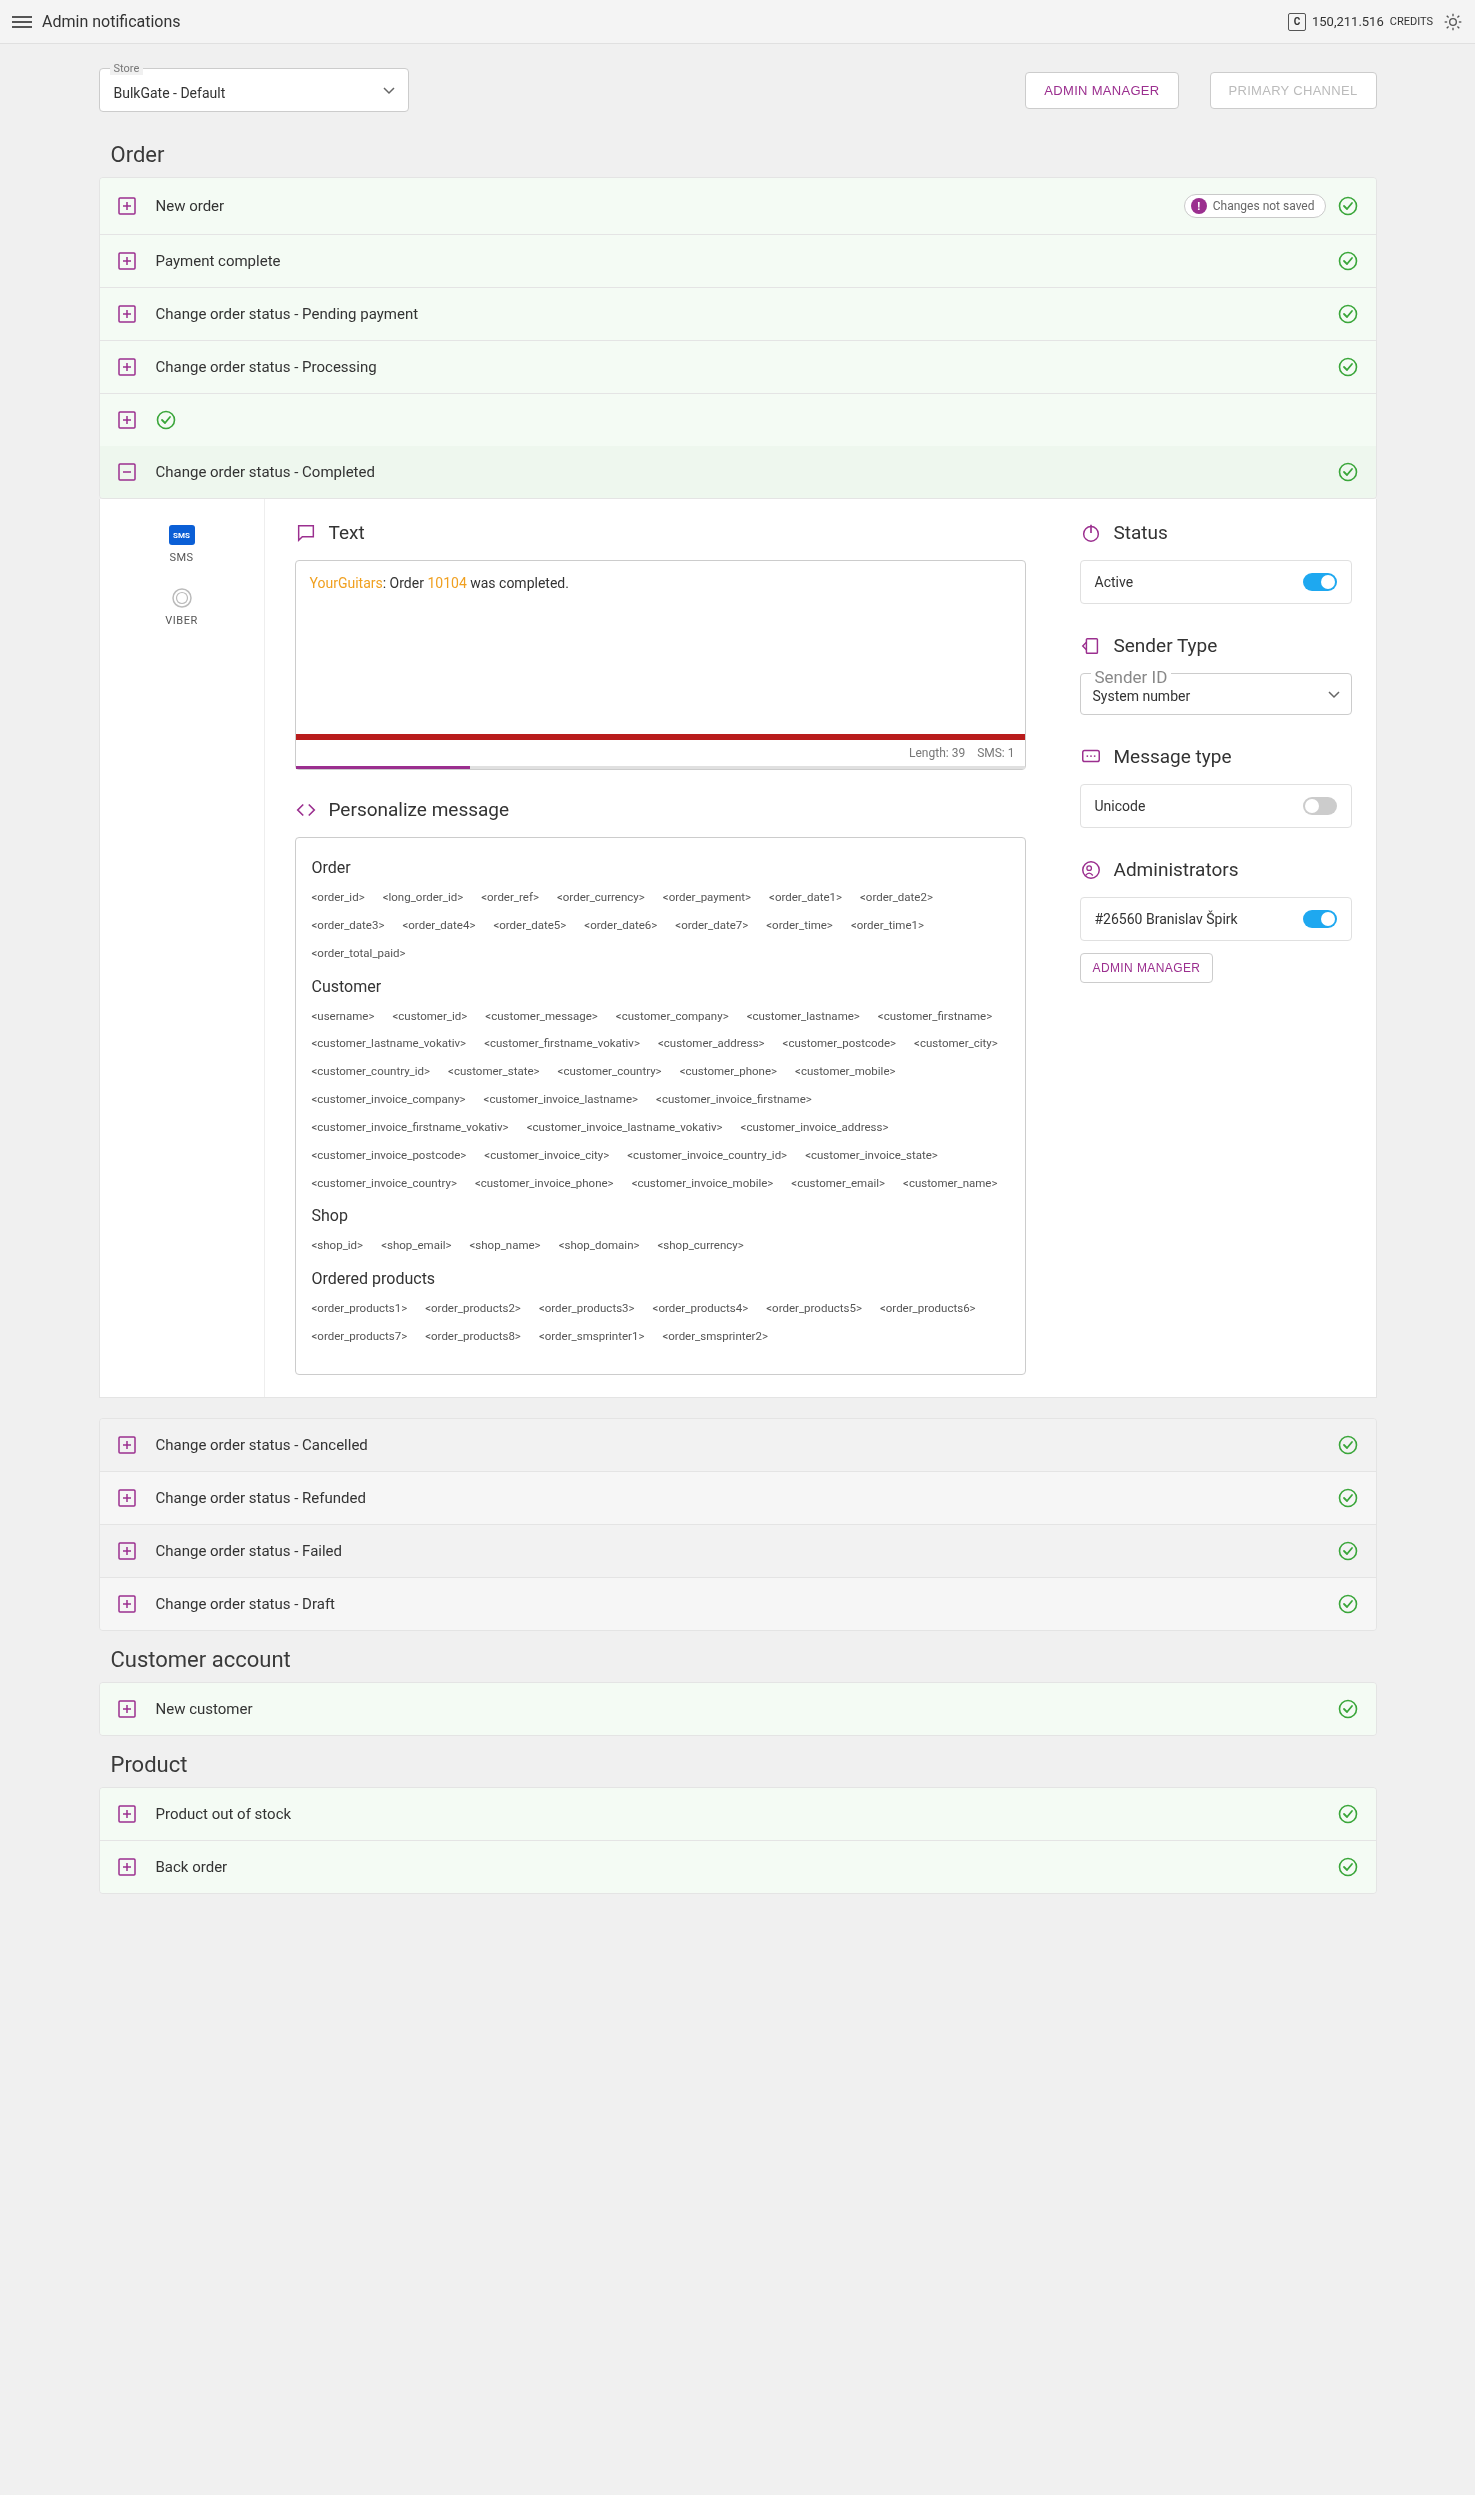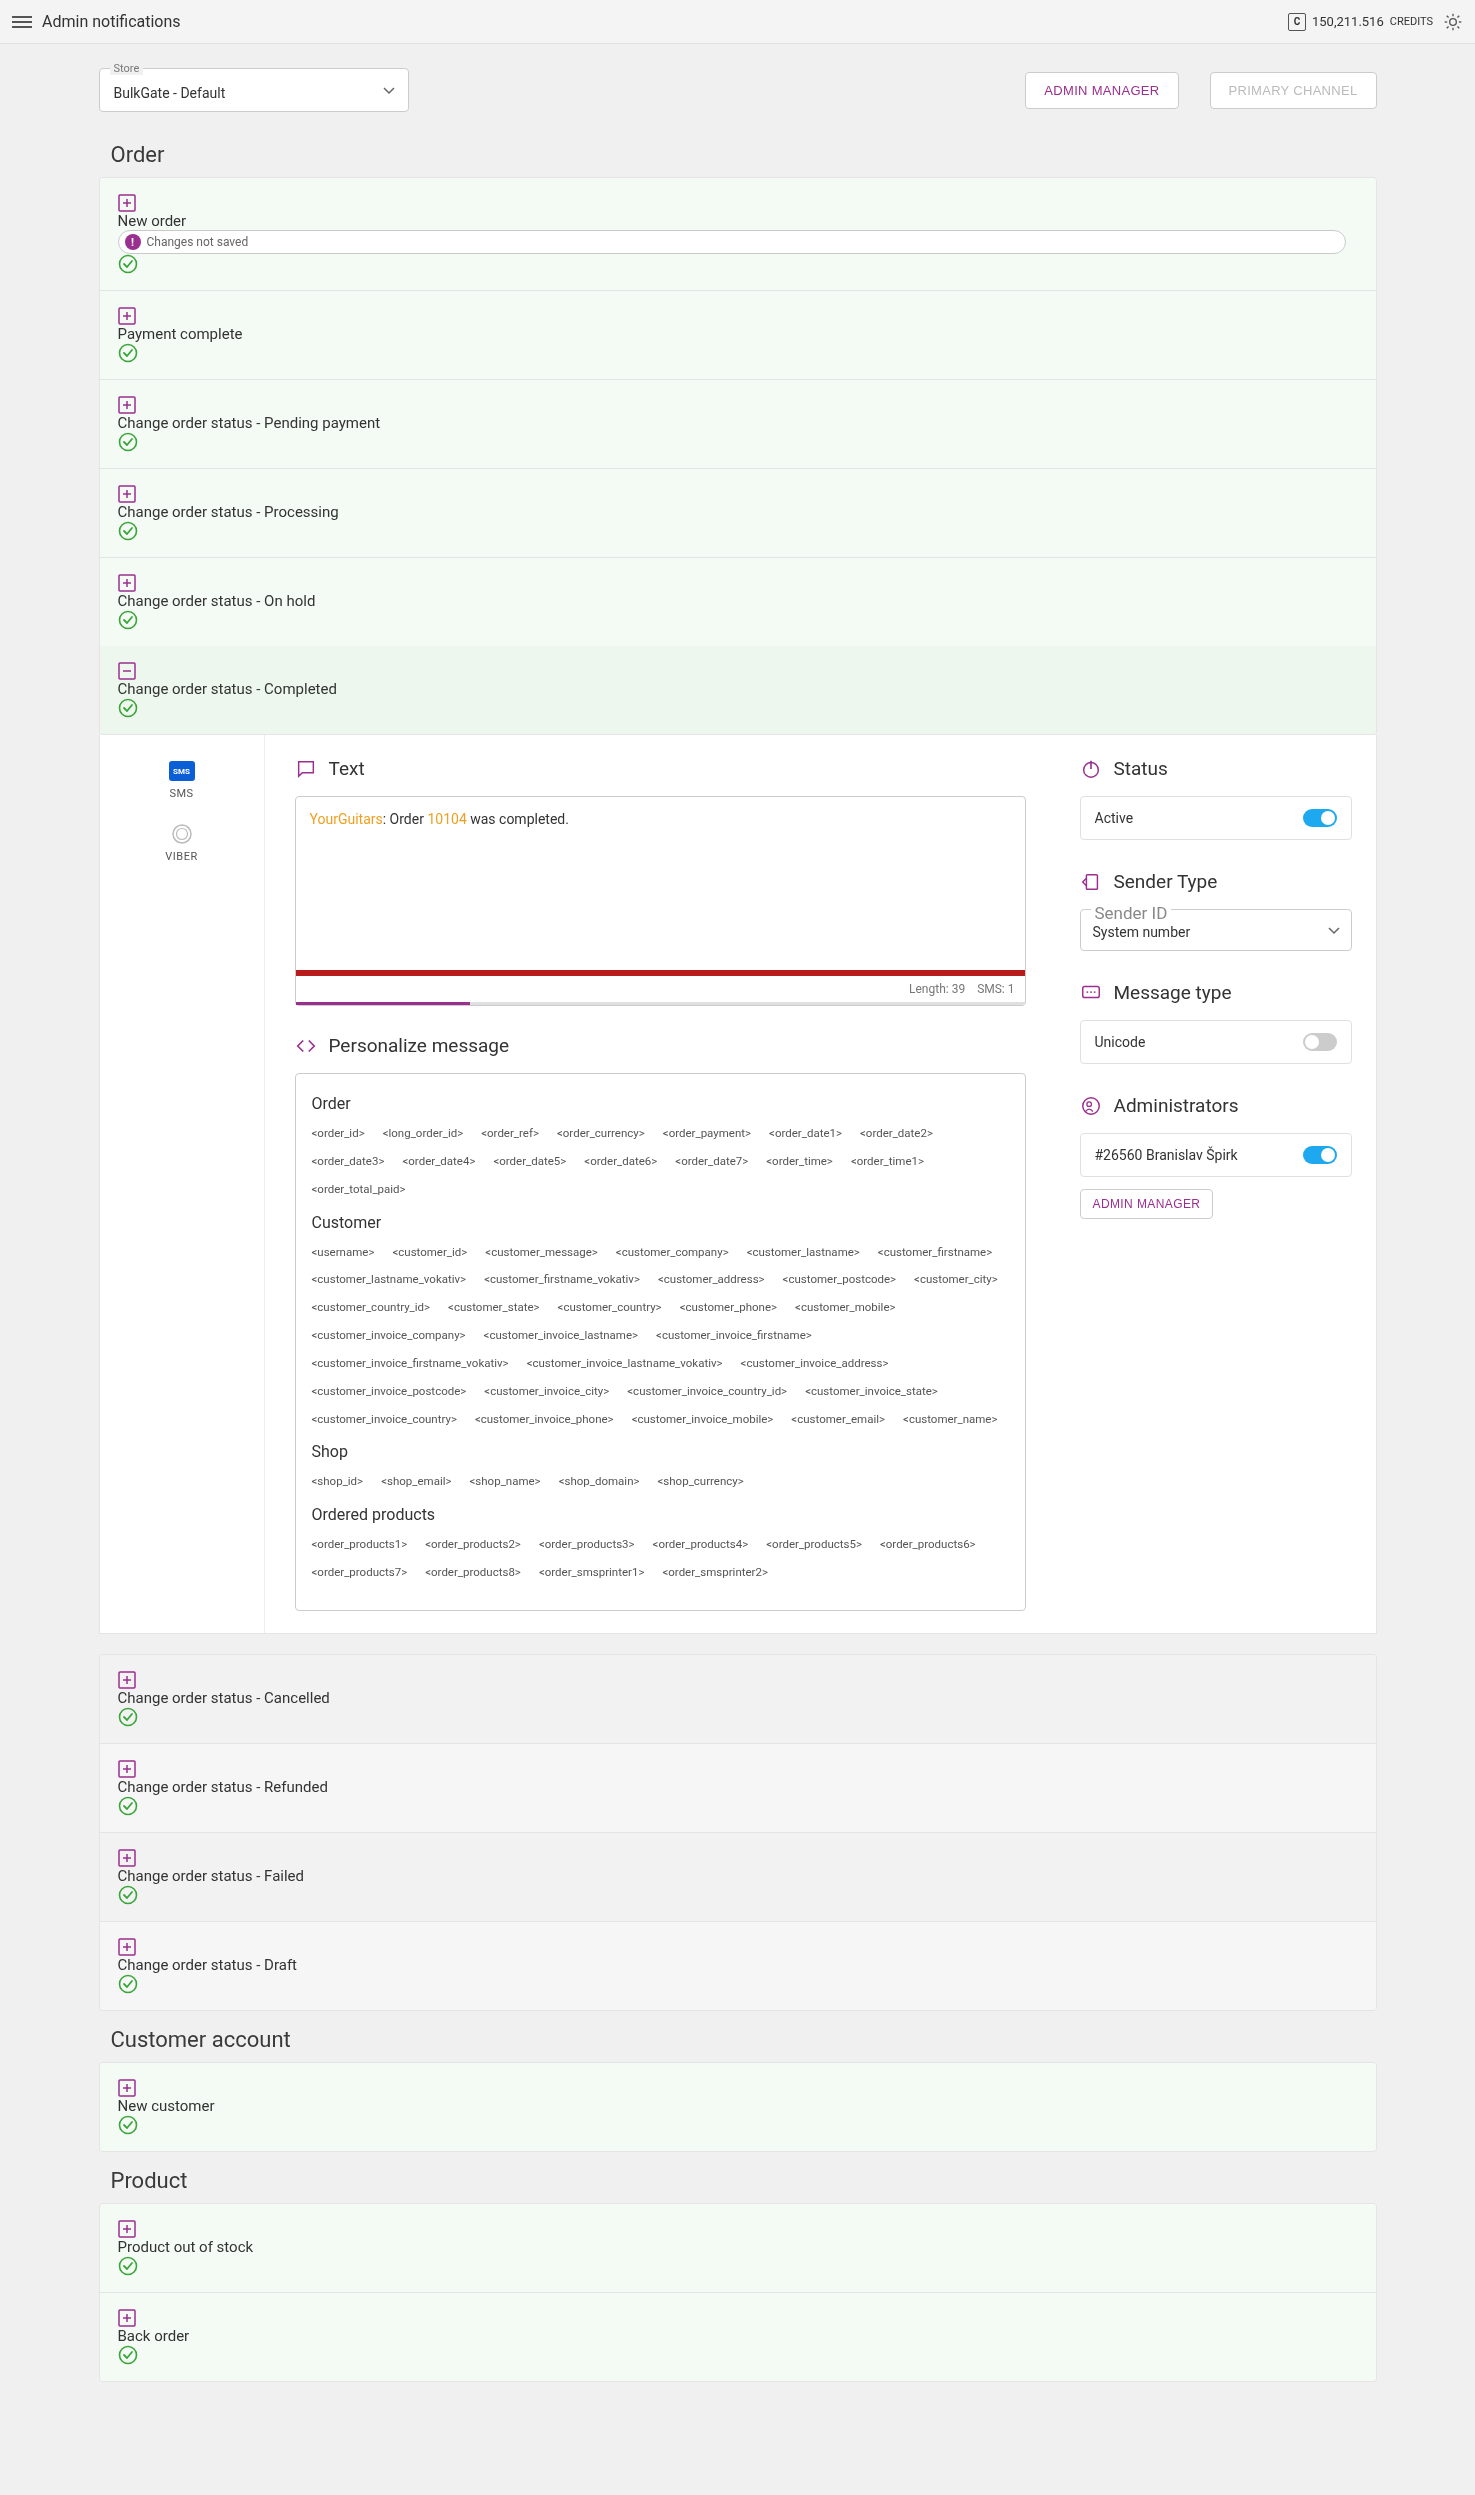--- a/index.html
+++ b/index.html
@@ -23,21 +23,21 @@
 .store-select-value { font-size: 14px; color: #333; }
 .store-select-caret { position: absolute; right: 12px; top: 50%; transform: translateY(-50%); }
 .topbtns { margin-left: auto; display: flex; gap: 10px; }
 .btn { border: 1px solid #ccc; background: #fff; padding: 10px 18px; border-radius: 4px; font-size: 13px; cursor: pointer; letter-spacing: 0.3px; }
 .btn-primary { color: #9b2f8f; border-color: #ccc; }
 .btn-disabled { color: #bbb; margin-left: 21px; }
 
 .section-title { font-size: 22px; font-weight: 400; color: #3a3a3a; margin: 16px 12px 10px; }
 
 .acc-list { border: 1px solid #e4e4e4; border-radius: 4px; overflow: hidden; }
-.acc-row { display: flex; padding: 16px 18px; background: #f4fbf4; border-bottom: 1px solid #e4e4e4; cursor: pointer; flex-direction: column; }
+.acc-row { display: flex; align-items: center; padding: 16px 18px; background: #f4fbf4; border-bottom: 1px solid #e4e4e4; cursor: pointer; }
 .acc-row:last-child { border-bottom: none; }
 .acc-row.expanded { background: #eef7ee; }
 .acc-bottom .acc-row { background: #f6f6f6; }
 .acc-bottom .acc-row:nth-child(odd){ background:#f2f2f2;}
 .expand-icon { width: 18px; height: 18px; margin-right: 20px; display: inline-flex; align-items: center; justify-content: center; }
 .acc-label { flex: 1; font-size: 15px; color: #333; }
 .badge-changes { border: 1px solid #c9c9c9; border-radius: 12px; padding: 3px 10px 3px 6px; display: inline-flex; align-items: center; gap: 6px; font-size: 12px; color: #666; margin-right: 12px; background:#fff;}
 .badge-changes .dot { width: 16px; height: 16px; border-radius: 50%; background: #9b2f8f; color: #fff; display: inline-flex; align-items: center; justify-content: center; font-size: 11px; font-weight: bold; }
 .status-check { width: 20px; height: 20px; }
 
@@ -224,21 +224,20 @@
               <use href="#check-circle"></use>
             </svg>
           </span>
         </div>
         <div class="acc-row">
           <span class="expand-icon">
             <svg width="18" height="18" viewBox="0 0 18 18">
               <use href="#plus-box"></use>
             </svg>
           </span>
-          <span class="acc-label">Change order status - On hold</span>
           <span class="status-check">
             <svg width="20" height="20" viewBox="0 0 20 20">
               <use href="#check-circle"></use>
             </svg>
           </span>
         </div>
       </div>
 
     <div class="acc-row expanded">
       <span class="expand-icon">

